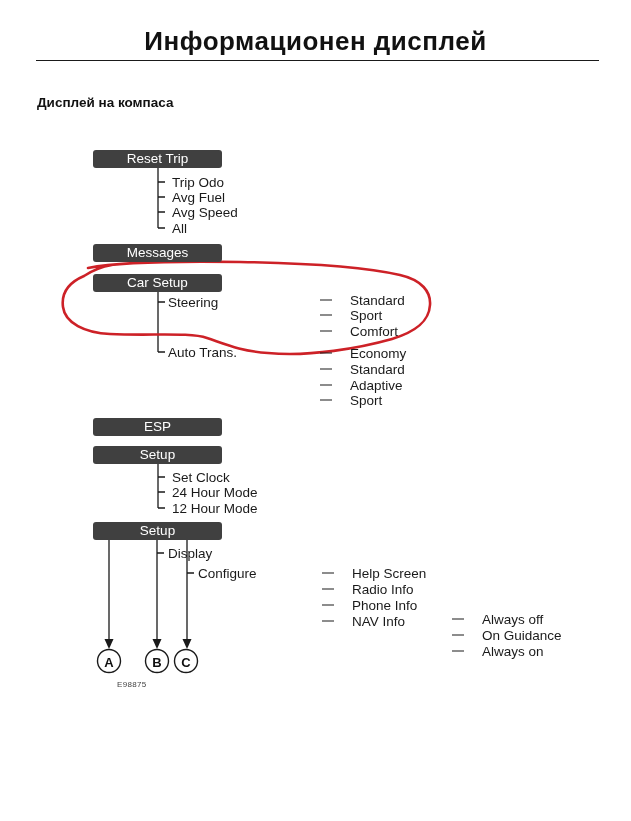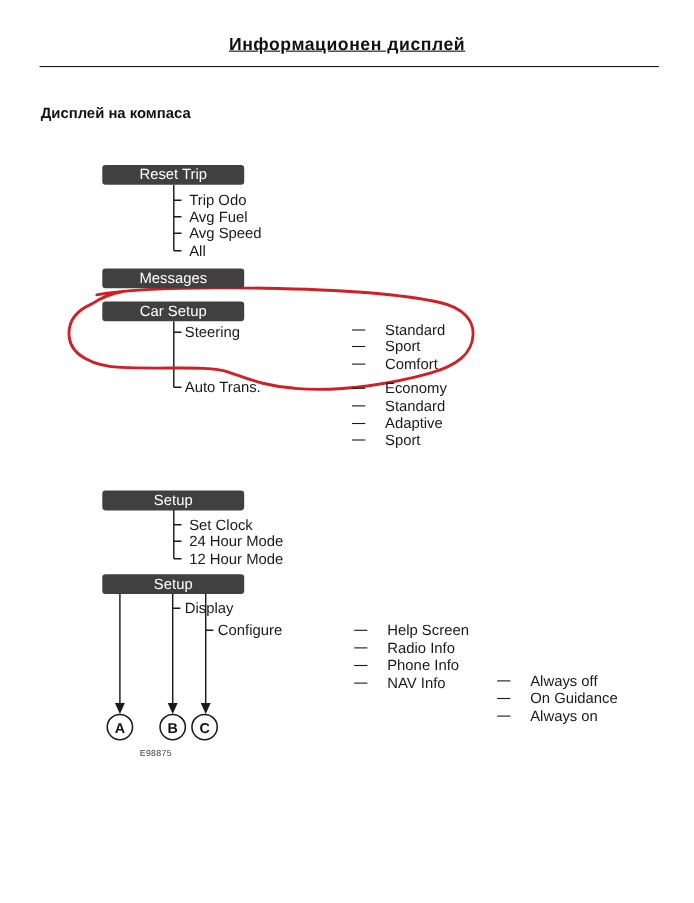--- a/index.html
+++ b/index.html
@@ -2,23 +2,22 @@
 <html><head>
 <meta charset="utf-8">
 <style>
   html,body{margin:0;padding:0;background:#ffffff;}
   .page{
     position:relative;width:631px;height:821px;background:#ffffff;
     font-family:"Liberation Sans", sans-serif;color:#1a1a1a;overflow:hidden;
   }
   .title{
     position:absolute;left:0;right:0;top:26px;margin:0;
-    text-align:center;font-size:16px;line-height:30px;font-weight:bold;color:#111;
+    text-align:center;font-size:26px;line-height:30px;font-weight:bold;color:#111;
     letter-spacing:0.5px;
-    text-decoration:underline;
   }
   .rule{
     position:absolute;left:36px;right:32px;top:60px;height:0;
     border-top:1.6px solid #1a1a1a;
   }
   .subtitle{
     position:absolute;left:37px;top:95px;margin:0;
     font-size:13.5px;font-weight:bold;color:#111;
   }
   .overlay{position:absolute;left:0;top:0;pointer-events:none;}
@@ -34,21 +33,21 @@
   .opt{
     position:absolute;display:flex;align-items:center;gap:18px;
     font-size:13.5px;transform:translateY(-50%);white-space:nowrap;color:#1a1a1a;
   }
   .opt .dash{display:inline-block;width:12px;height:1.6px;background:#1a1a1a;}
   .callout{
     position:absolute;transform:translate(-50%,-50%);
     font-size:13px;font-weight:bold;color:#111;
   }
   .figcode{
-    position:absolute;left:86px;top:680px;font-size:8px;color:#444;letter-spacing:0.3px;padding-left:41px;
+    position:absolute;left:76px;top:680px;font-size:8px;color:#444;letter-spacing:0.3px;padding-left:41px;
   }
 </style>
 </head>
 <body>
 
 <div class="page">
 
   <h1 class="title">Информационен дисплей</h1>
   <div class="rule"></div>
   <h2 class="subtitle">Дисплей на компаса</h2>
@@ -80,20 +79,21 @@
              C 240,351 225,344 207,338
              C 190,332 150,336 110,334
              C 85,333 65,323 63,307
              C 61,292 70,282 84,276
              C 90,272 100,267 112,265" fill="none" stroke="#cd2127" stroke-width="2.6" stroke-linecap="round"></path>
   </svg>
 
   <div class="menu-btn" style="top:150px">Reset Trip</div>
   <div class="menu-btn" style="top:244px">Messages</div>
   <div class="menu-btn" style="top:274px">Car Setup</div>
+  <div class="menu-btn" style="top:418px">ESP</div>
   <div class="menu-btn" style="top:446px">Setup</div>
   <div class="menu-btn" style="top:522px">Setup</div>
 
   <div class="lbl" style="left:172px;top:182px">Trip Odo</div>
   <div class="lbl" style="left:172px;top:197px">Avg Fuel</div>
   <div class="lbl" style="left:172px;top:212px">Avg Speed</div>
   <div class="lbl" style="left:172px;top:228px">All</div>
 
   <div class="lbl" style="left:168px;top:302px">Steering</div>
   <div class="lbl" style="left:168px;top:352px">Auto Trans.</div>

